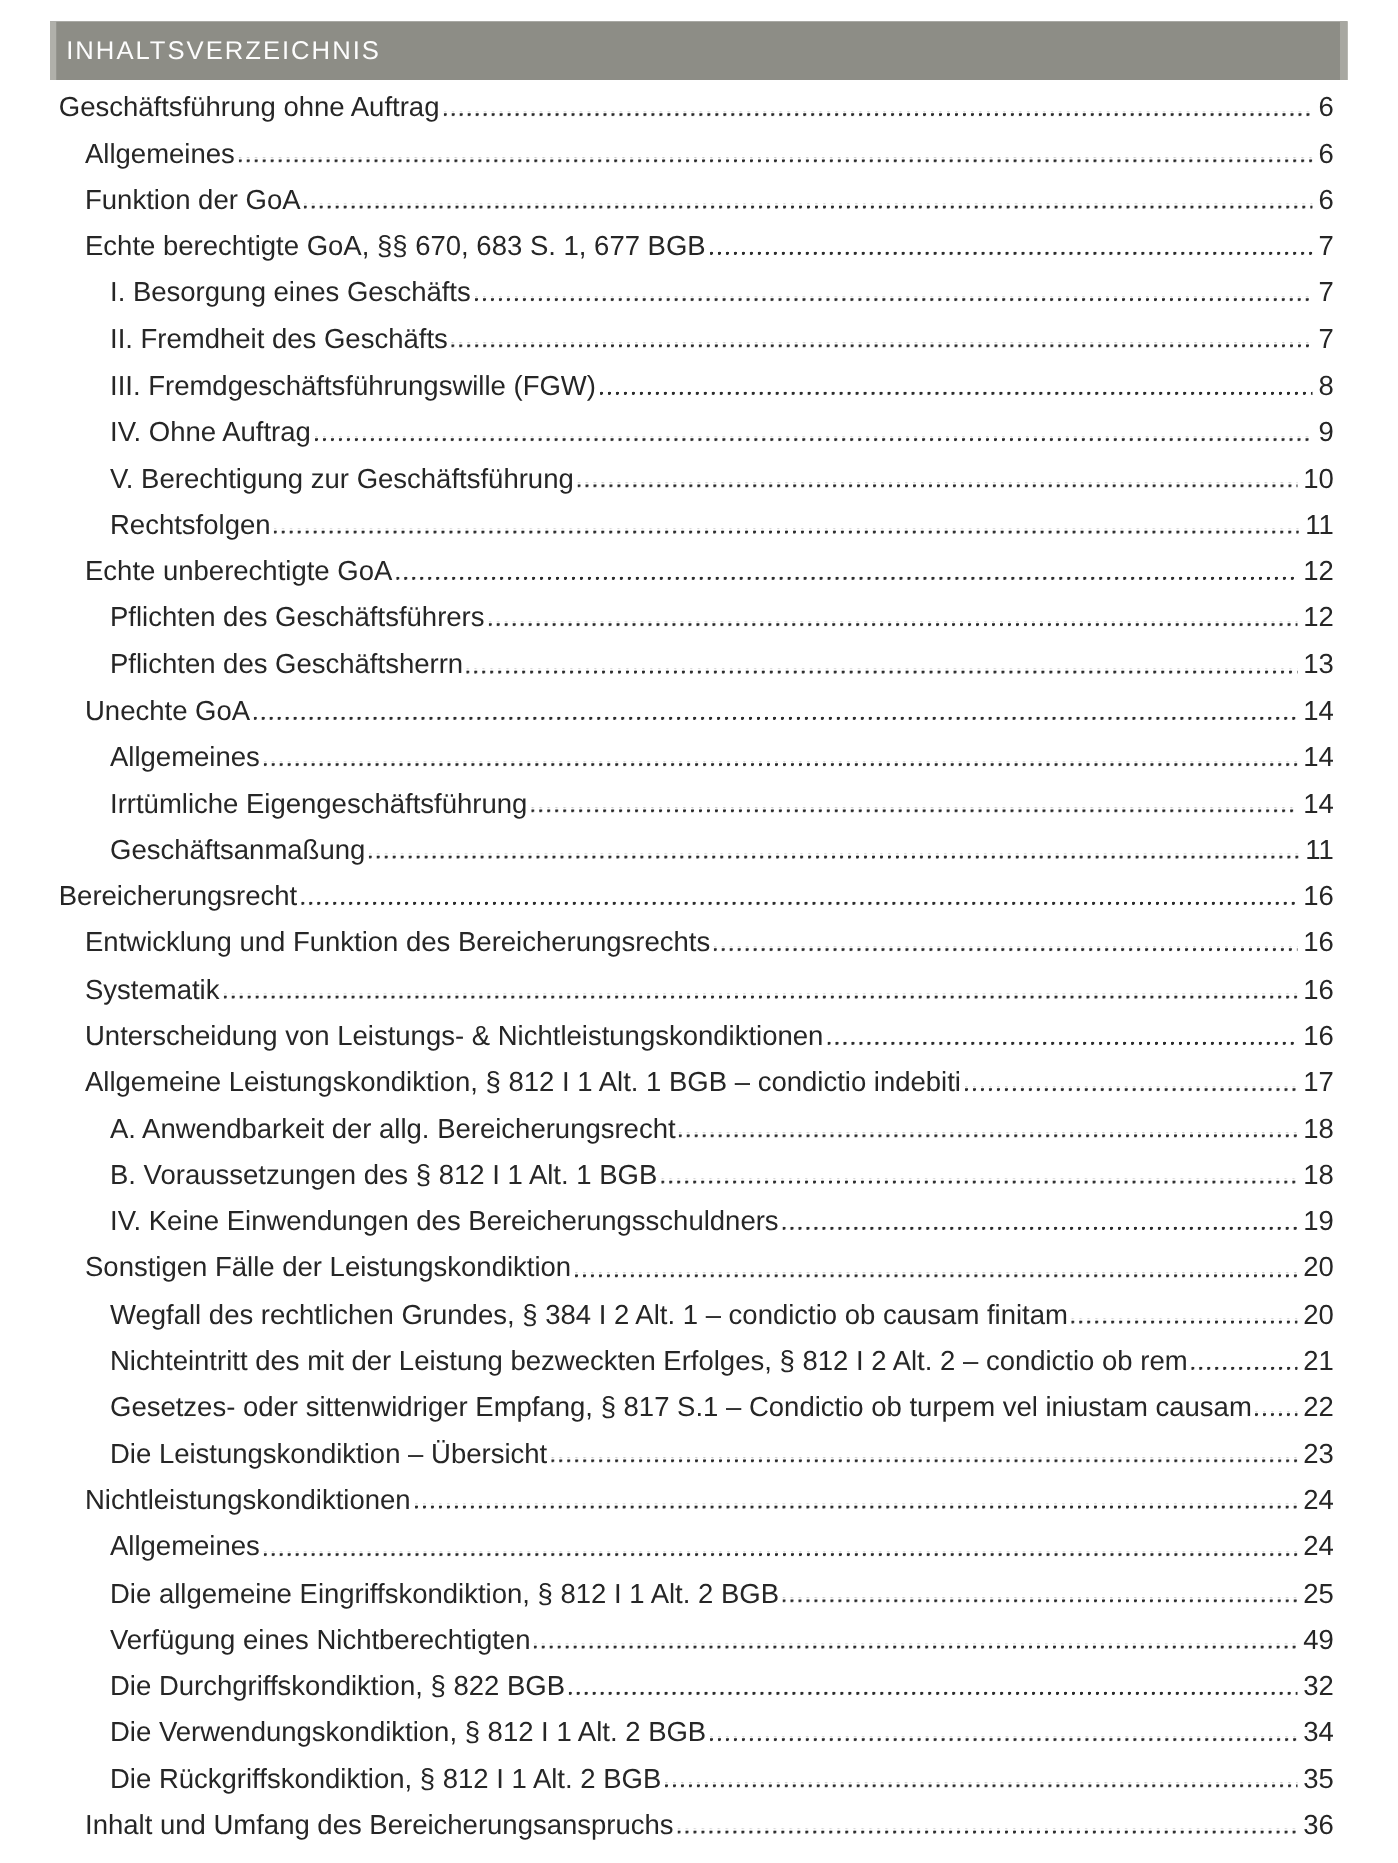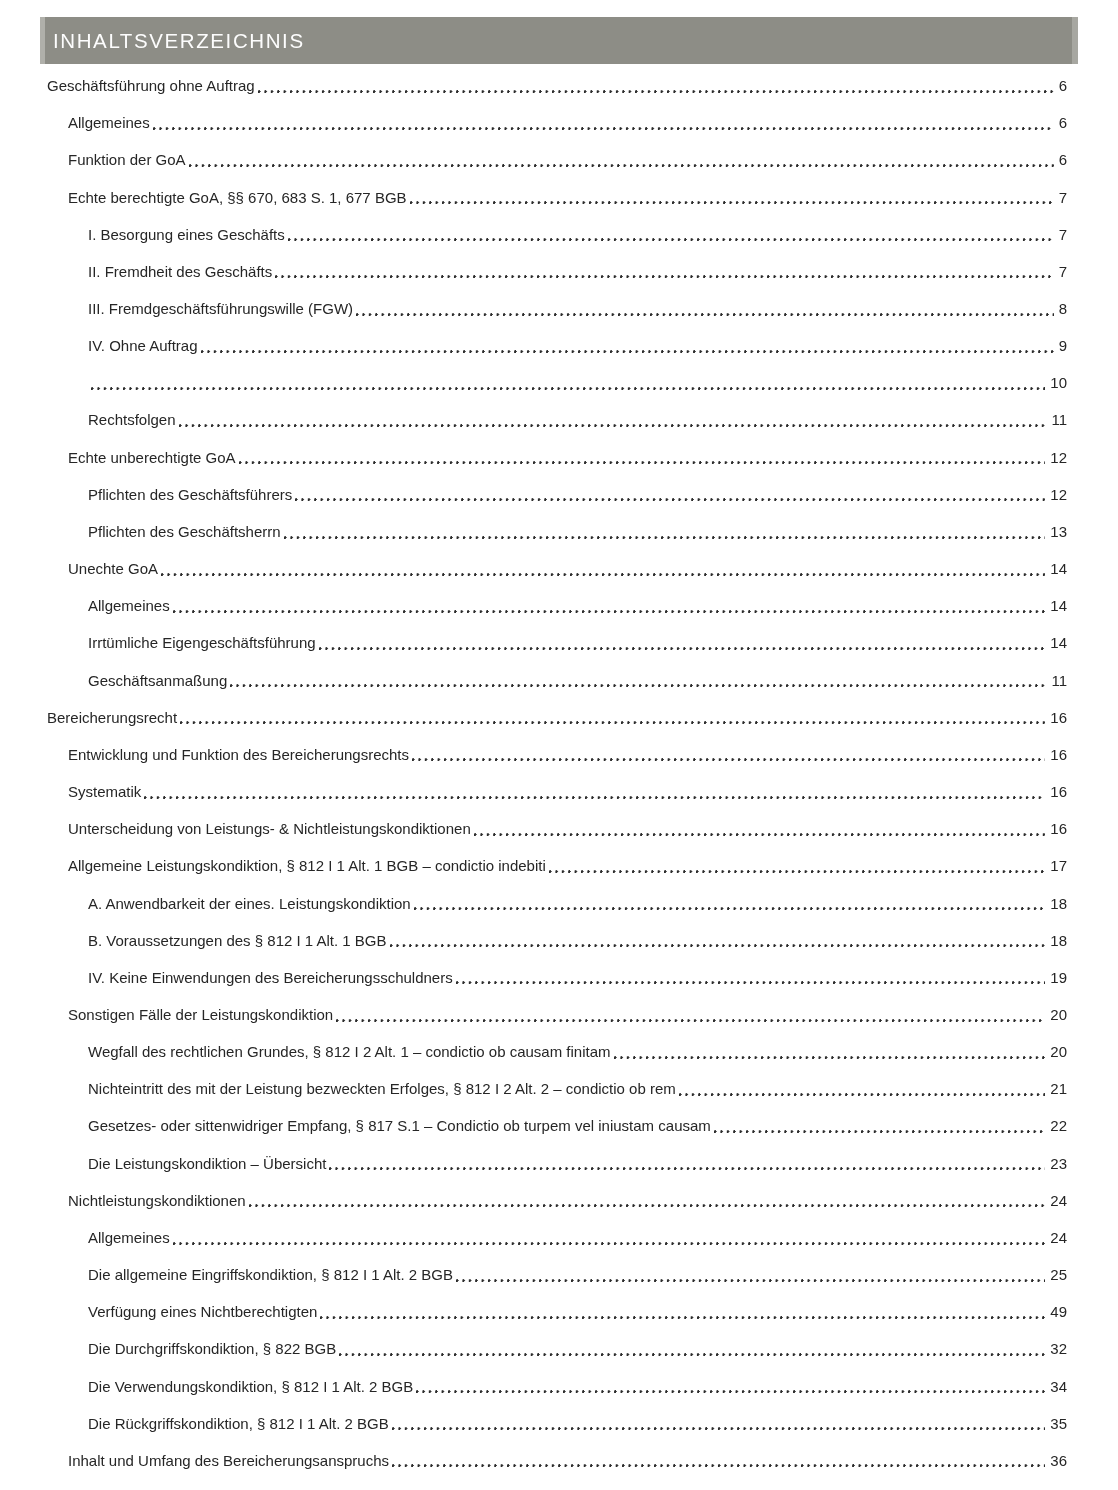--- a/index.html
+++ b/index.html
@@ -36,21 +36,21 @@
     white-space: nowrap;
   }
   .toc {
     margin: 3px 51px 0 47px; 
   }
   .toc-row {
     display: flex;
     align-items: center;
     height: 37.17px;
     color: #262626;
-    font-size: 15px;
+    font-size: 22px;
     white-space: nowrap;
   }
   .toc-row.lvl1 { padding-left: 21px; }
   .toc-row.lvl2 { padding-left: 41px; }
   .toc-label {
     flex: 0 0 auto;
   }
   .toc-dots {
     flex: 1 1 auto;
     align-self: flex-end;
@@ -111,20 +111,21 @@
         <span class="toc-label">III. Fremdgeschäftsführungswille (FGW)</span>
         <span class="toc-dots"></span>
         <span class="toc-page">8</span>
       </div>
       <div class="toc-row lvl2">
         <span class="toc-label">IV. Ohne Auftrag</span>
         <span class="toc-dots"></span>
         <span class="toc-page">9</span>
       </div>
       <div class="toc-row lvl2">
+        <span class="toc-label">V. Berechtigung zur Geschäftsführung</span>
         <span class="toc-dots"></span>
         <span class="toc-page">10</span>
       </div>
       <div class="toc-row lvl2">
         <span class="toc-label">Rechtsfolgen</span>
         <span class="toc-dots"></span>
         <span class="toc-page">11</span>
       </div>
       <div class="toc-row lvl1">
         <span class="toc-label">Echte unberechtigte GoA</span>
@@ -180,41 +181,41 @@
         <span class="toc-label">Unterscheidung von Leistungs- &amp; Nichtleistungskondiktionen</span>
         <span class="toc-dots"></span>
         <span class="toc-page">16</span>
       </div>
       <div class="toc-row lvl1">
         <span class="toc-label">Allgemeine Leistungskondiktion, § 812 I 1 Alt. 1 BGB  – condictio indebiti</span>
         <span class="toc-dots"></span>
         <span class="toc-page">17</span>
       </div>
       <div class="toc-row lvl2">
-        <span class="toc-label">A. Anwendbarkeit der eines. Leistungskondiktion</span>
+        <span class="toc-label">A. Anwendbarkeit der allg. Bereicherungsrecht</span>
         <span class="toc-dots"></span>
         <span class="toc-page">18</span>
       </div>
       <div class="toc-row lvl2">
         <span class="toc-label">B. Voraussetzungen des § 812 I 1 Alt. 1 BGB</span>
         <span class="toc-dots"></span>
         <span class="toc-page">18</span>
       </div>
       <div class="toc-row lvl2">
         <span class="toc-label">IV. Keine Einwendungen des Bereicherungsschuldners</span>
         <span class="toc-dots"></span>
         <span class="toc-page">19</span>
       </div>
       <div class="toc-row lvl1">
         <span class="toc-label">Sonstigen Fälle der Leistungskondiktion</span>
         <span class="toc-dots"></span>
         <span class="toc-page">20</span>
       </div>
       <div class="toc-row lvl2">
-        <span class="toc-label">Wegfall des rechtlichen Grundes, § 812 I 2 Alt. 1 – condictio ob causam finitam</span>
+        <span class="toc-label">Wegfall des rechtlichen Grundes, § 384 I 2 Alt. 1 – condictio ob causam finitam</span>
         <span class="toc-dots"></span>
         <span class="toc-page">20</span>
       </div>
       <div class="toc-row lvl2">
         <span class="toc-label">Nichteintritt des mit der Leistung bezweckten Erfolges, § 812 I 2 Alt. 2 – condictio ob rem</span>
         <span class="toc-dots"></span>
         <span class="toc-page">21</span>
       </div>
       <div class="toc-row lvl2">
         <span class="toc-label">Gesetzes- oder sittenwidriger Empfang, § 817 S.1 – Condictio ob turpem vel iniustam causam</span>

